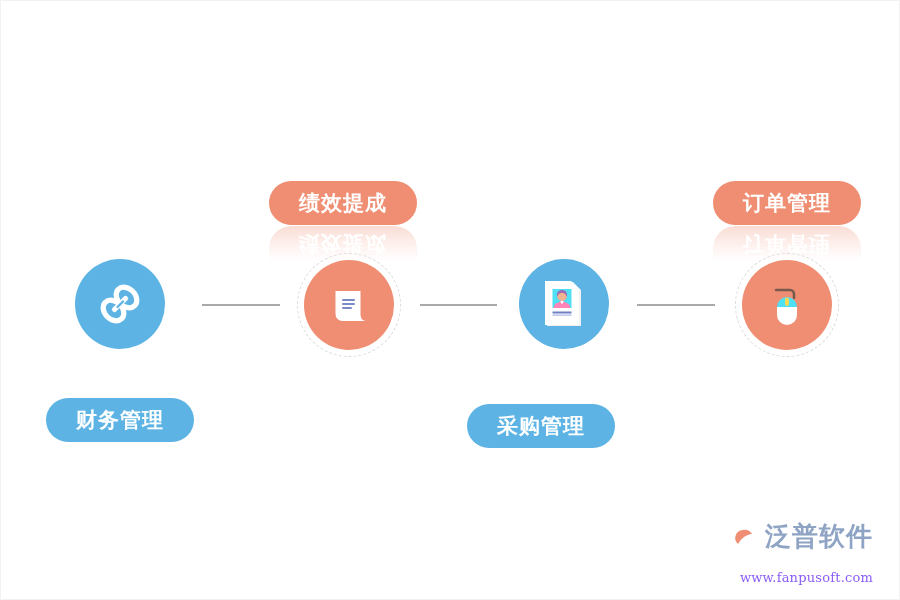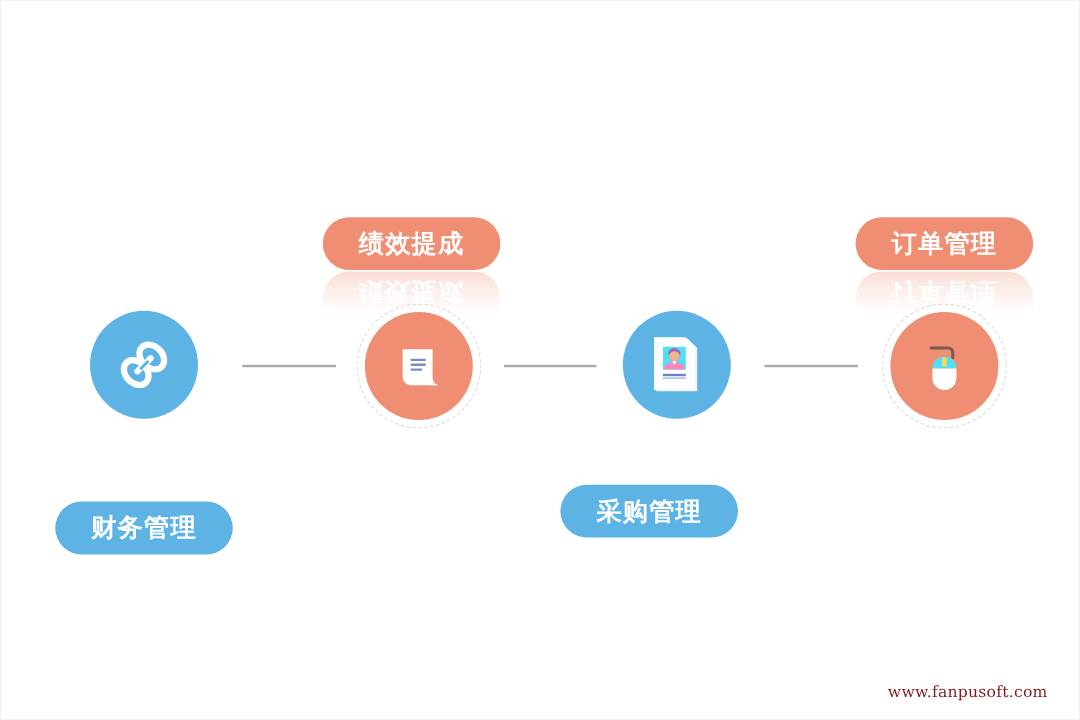--- a/index.html
+++ b/index.html
@@ -116,24 +116,24 @@
   }
   .logo-text {
     font-size: 26px;
     font-weight: bold;
     color: #8fa4c4;
     letter-spacing: 1px;
     margin-left: 4px;
   }
   .logo-url {
     font-size: 13px;
-    color: #7f1d1d;
+    color: #8b5cf6;
     font-family: "DejaVu Serif", "Liberation Serif", serif;
     letter-spacing: 0.2px;
-    margin-top: 1px;
+    margin-top: 16px;
   }
 </style>
 </head>
 <body>
 
 <div id="canvas">
 
   <div class="connector conn-1"></div>
   <div class="connector conn-2"></div>
   <div class="connector conn-3"></div>
@@ -144,21 +144,21 @@
       <svg width="52" height="52" viewBox="0 0 52 52">
         <g fill="none" stroke="#ffffff" stroke-width="5.2" stroke-linecap="round">
           <ellipse cx="19.5" cy="32.5" rx="8.8" ry="11.6" transform="rotate(-45 19.5 32.5)"></ellipse>
           <ellipse cx="32.5" cy="19.5" rx="8.8" ry="11.6" transform="rotate(-45 32.5 19.5)"></ellipse>
         </g>
         <path d="M20.5 31.5 L31.5 20.5" stroke="#ffffff" stroke-width="5.2" stroke-linecap="round"></path>
         <path d="M23.5 29.0 L29.0 23.5" stroke="#5cb3e4" stroke-width="2.4" stroke-linecap="round"></path>
       </svg>
     </div>
 
-    <div class="pill blue" style="left:45px;top:417px;width:148px;">
+    <div class="pill blue" style="left:45px;top:397px;width:148px;">
       <span>财务管理</span>
     </div>
   </div>
 
   <div class="node" style="left:0;top:0;">
 
     <div class="reflection orange" style="left:268px;top:225px;width:148px;">
       <span>绩效提成</span>
     </div>
 
@@ -221,16 +221,25 @@
       <svg width="56" height="56" viewBox="0 0 56 56">
         <path d="M17 13 H31 a4 4 0 0 1 4 4 V21" fill="none" stroke="#7a5a4e" stroke-width="2.6" stroke-linecap="round"></path>
         <path d="M28 20 a10 10 0 0 1 10 10 v0 H18 v0 a10 10 0 0 1 10 -10 z" fill="#4fe0f5"></path>
         <path d="M18 30 h20 v8 a10 10 0 0 1 -10 10 a10 10 0 0 1 -10 -10 z" fill="#ffffff"></path>
         <rect x="26.1" y="20.5" width="3.8" height="8.4" rx="1.9" fill="#ffd84d"></rect>
       </svg>
     </div>
   </div>
 
   <div id="logo">
+    <div class="logo-row">
+      <svg width="34" height="30" viewBox="0 0 34 30">
+        <path d="M16 2 A13 13 0 1 0 16 28 A13 13 0 0 1 16 2 Z" fill="#8fa4c4"></path>
+        <path d="M14 6 a11 11 0 0 0 0 18 a9 9 0 0 1 0 -18 z" fill="#ffffff" opacity="0.0"></path>
+        <path d="M16 8 a8 8 0 0 0 -5 14 q5 -9 14 -10 a9 9 0 0 0 -9 -4 z" fill="#ef8e72"></path>
+        <path d="M25 12 q-8 1 -13 10 q7 2 13 -3 z" fill="#ffffff"></path>
+      </svg>
+      <span class="logo-text">泛普软件</span>
+    </div>
     <div class="logo-url">www.fanpusoft.com</div>
   </div>
 
 </div>
 
 </body></html>

